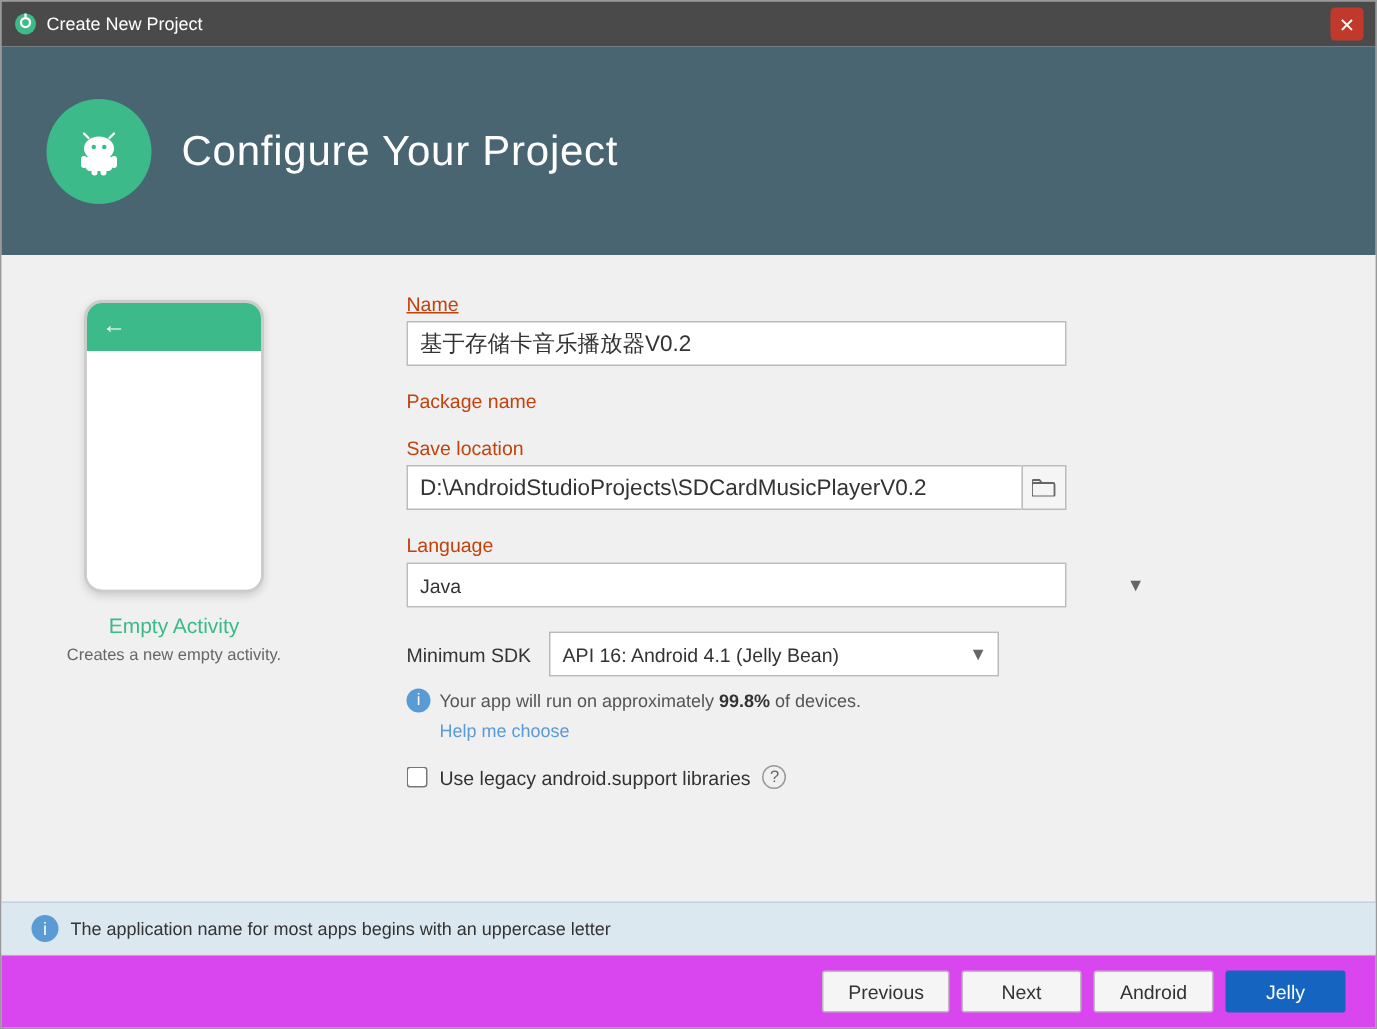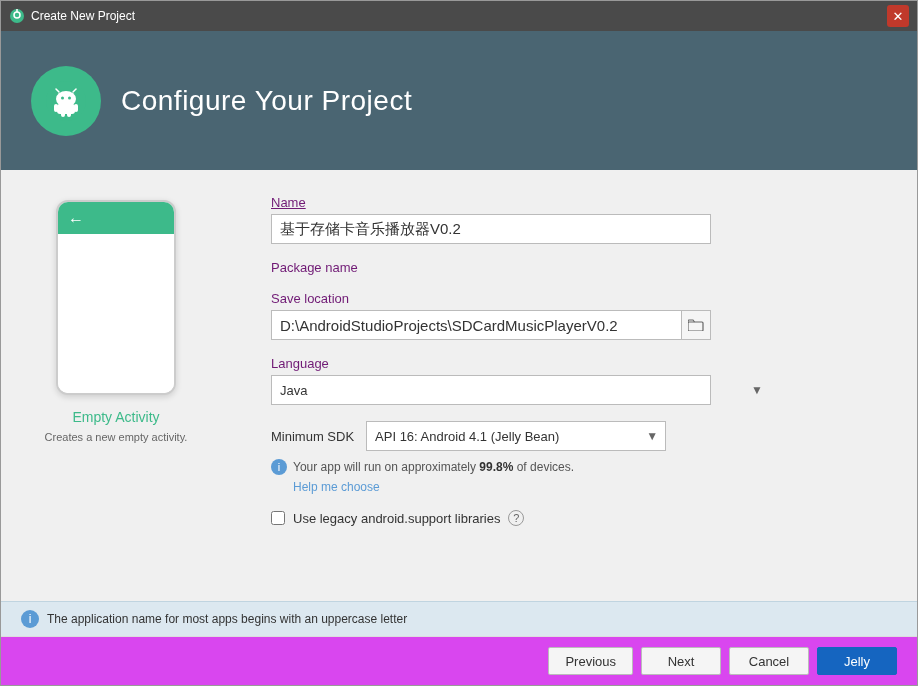--- a/index.html
+++ b/index.html
@@ -143,21 +143,21 @@
       padding: 25px 40px 20px;
       background: #f0f0f0;
       overflow-y: auto;
     }
 
     .form-group {
       margin-bottom: 16px;
     }
     .form-label {
       display: block;
-      color: #701a75;
+      color: #c2410c;
       margin-bottom: 4px;
       font-size: 13px;
     }
     .form-label .underline {
       text-decoration: underline;
     }
     .form-input {
       width: 440px;
       height: 30px;
       border: 1px solid #bbb;
@@ -463,17 +463,17 @@
   </div>
 
   <div class="bottom-info-bar">
     <div class="bottom-info-icon">i</div>
     <span class="bottom-info-text">The application name for most apps begins with an uppercase letter</span>
   </div>
 
   <div class="footer-buttons">
     <button class="btn">Previous</button>
     <button class="btn">Next</button>
-    <button class="btn">Cancel</button>
+    <button class="btn">Android</button>
     <button class="btn btn-primary">Jelly</button>
   </div>
 
 </div>
 
 </body></html>

